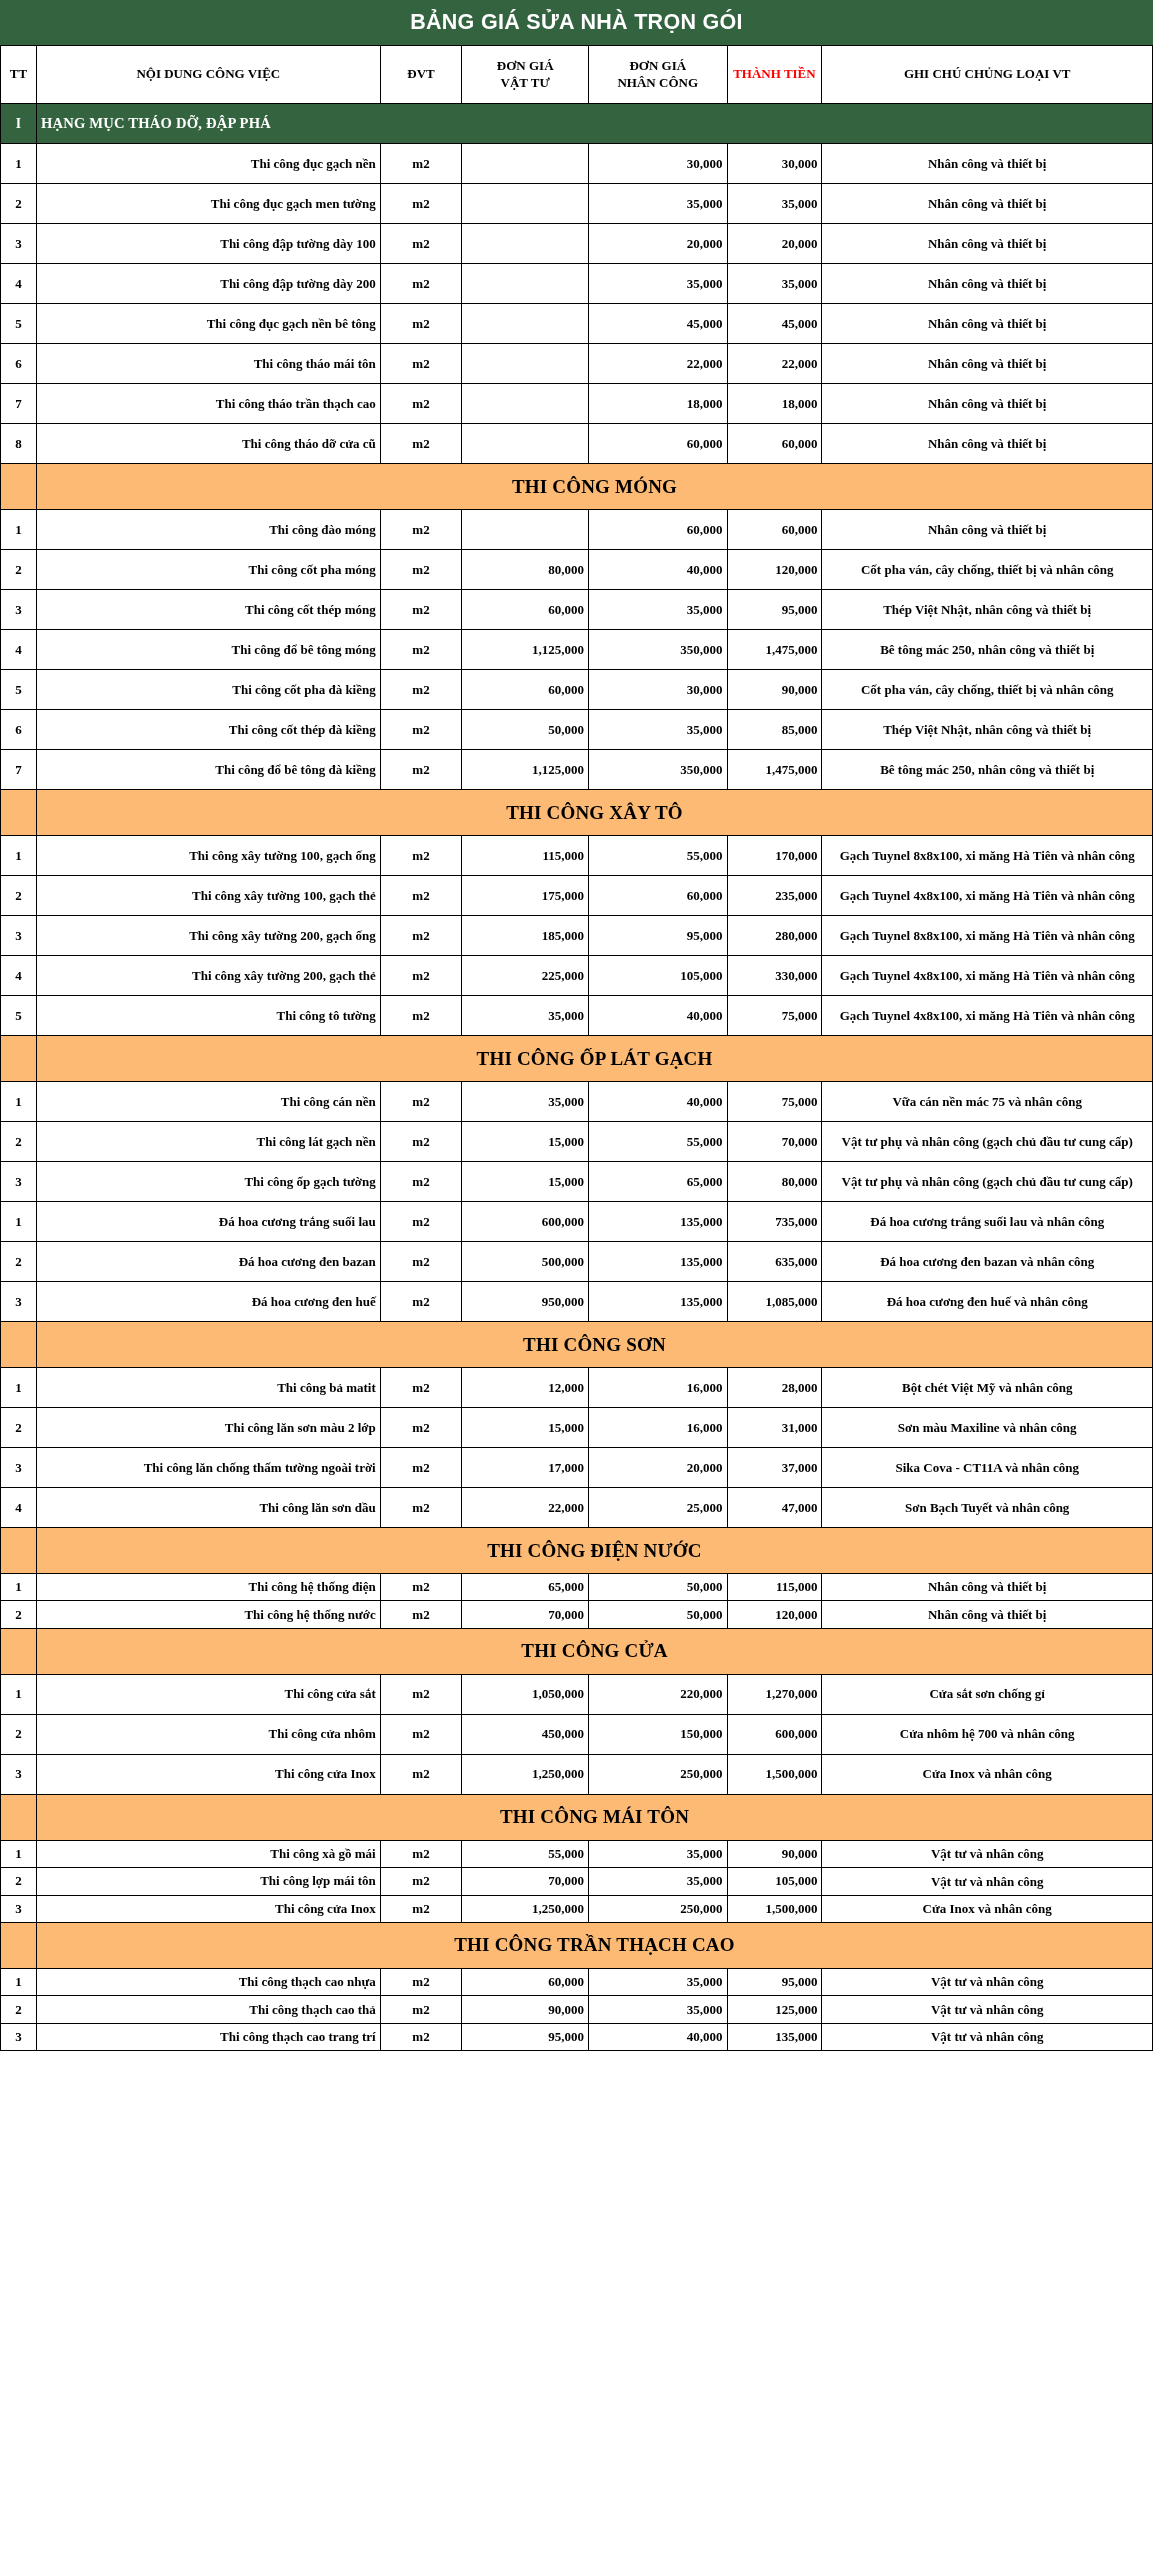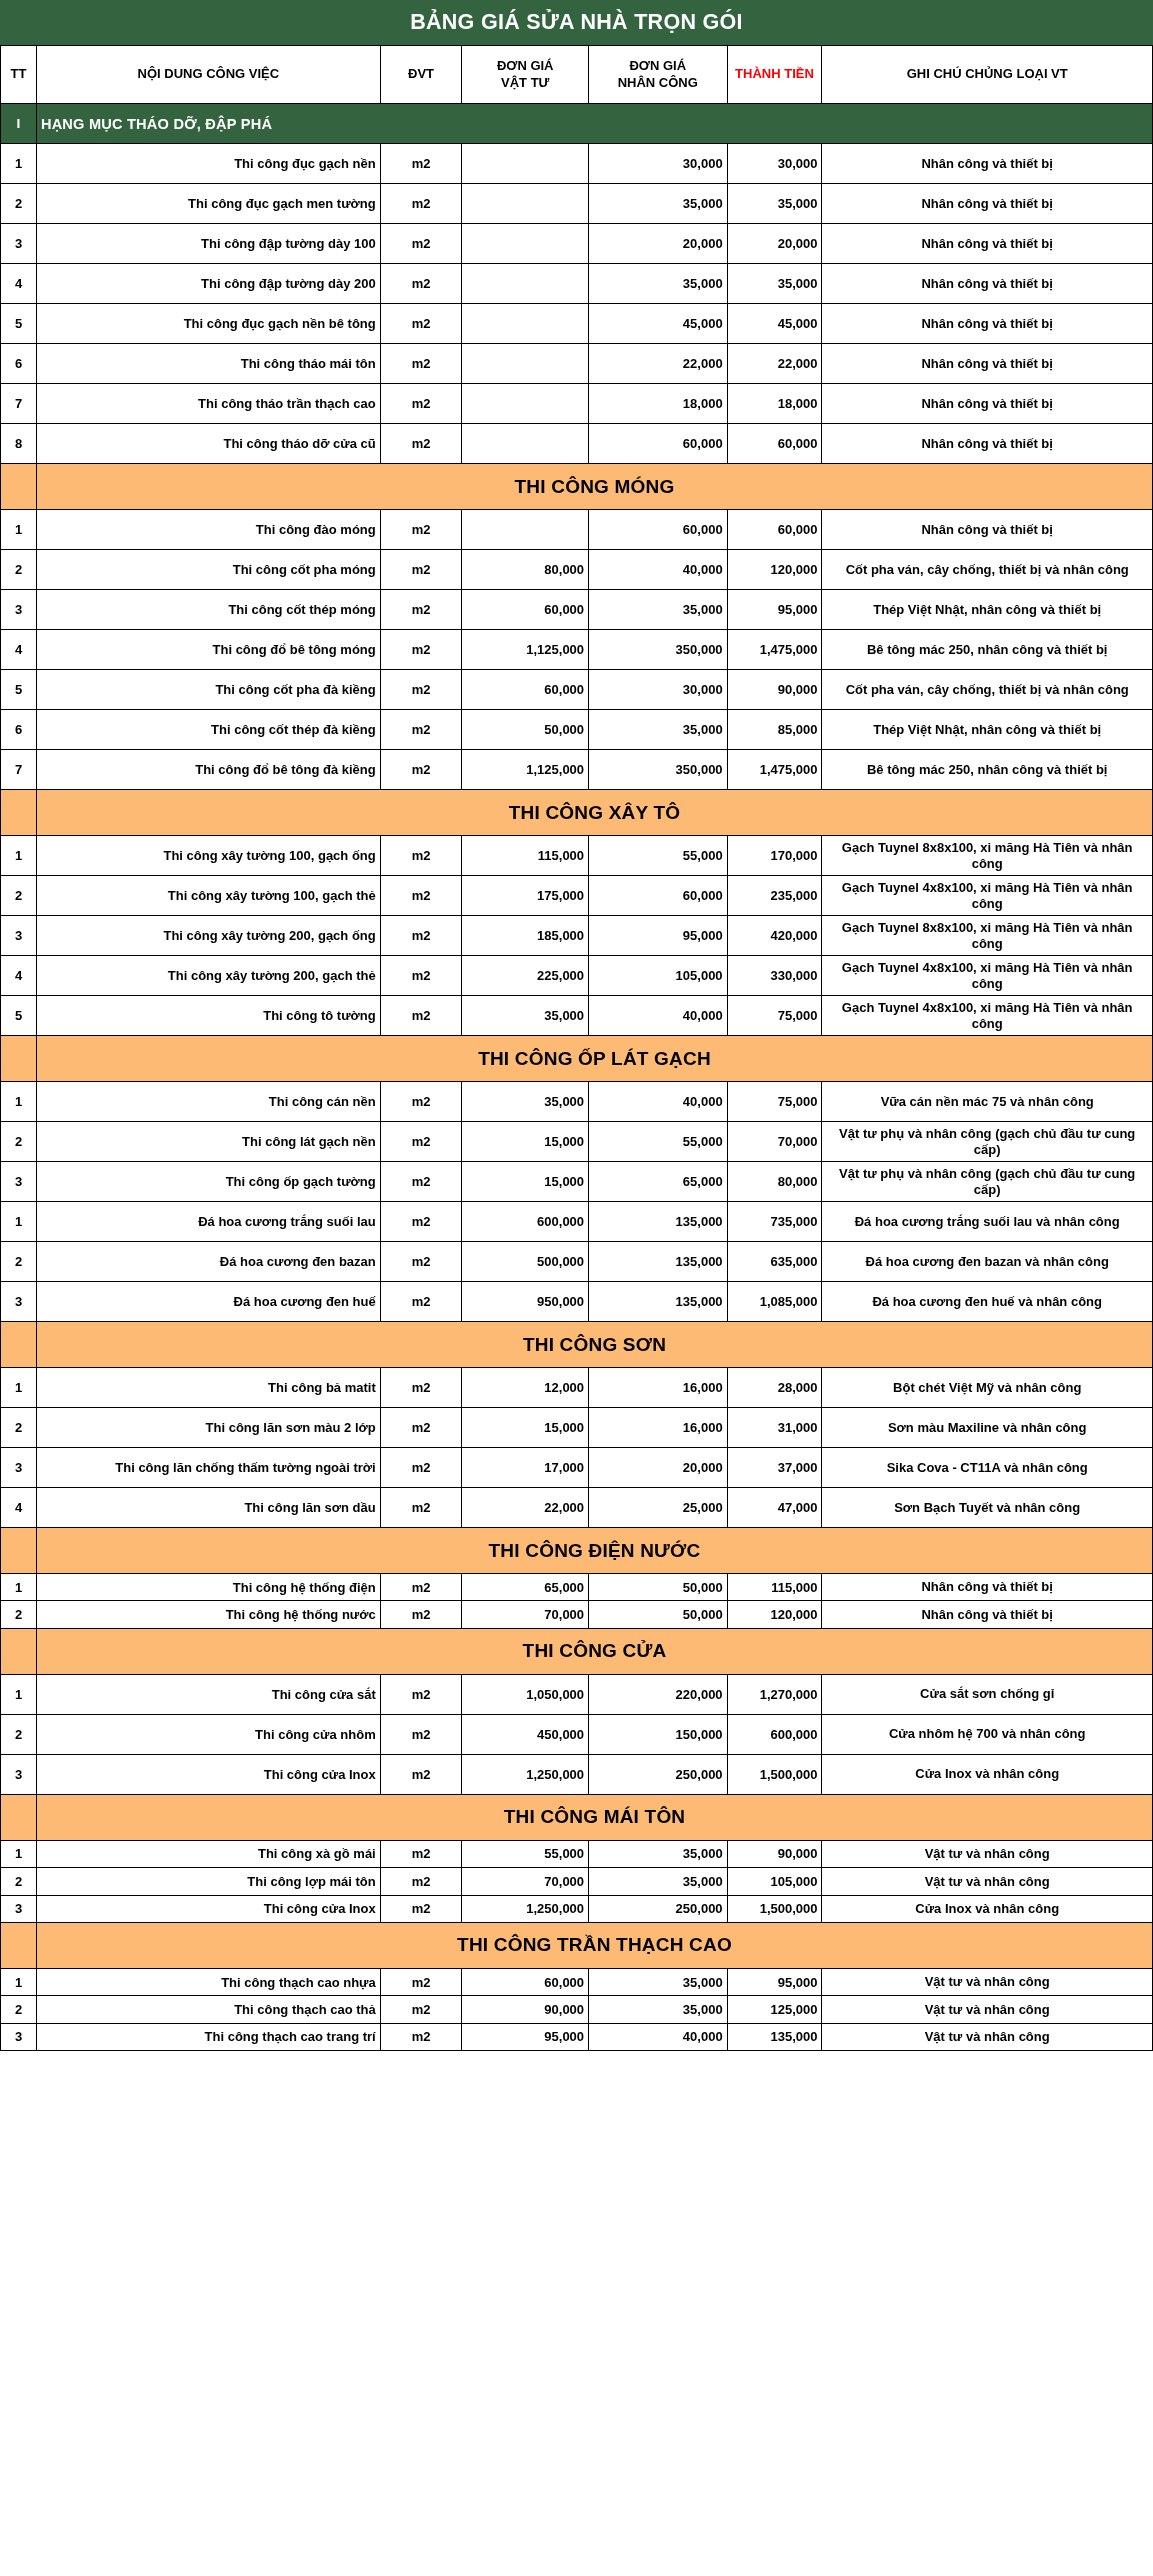--- a/index.html
+++ b/index.html
@@ -24,21 +24,21 @@
     letter-spacing: 0.3px;
     text-align: center;
     height: 45px;
     line-height: 45px;
     font-family: "Liberation Sans", sans-serif;
   }
   table.price {
     border-collapse: collapse;
     width: 1153px;
     table-layout: fixed;
-    font-family: Liberation Sans, sans-serif;
+    font-family: Liberation Serif, serif;
   }
   table.price td, table.price th {
     border: 1px solid #000000;
     padding: 2px 3.9px;
     font-size: 13px;
     font-weight: bold;
     color: #000000;
     vertical-align: middle;
     overflow: hidden;
   }
@@ -296,21 +296,21 @@
           <td class="price">60,000</td>
           <td class="total">235,000</td>
           <td class="note">Gạch Tuynel 4x8x100, xi măng Hà Tiên và nhân công</td>
         </tr>
         <tr class="body-row">
           <td class="num">3</td>
           <td class="name">Thi công xây tường 200, gạch ống</td>
           <td class="unit">m2</td>
           <td class="price">185,000</td>
           <td class="price">95,000</td>
-          <td class="total">420,000</td>
+          <td class="total">280,000</td>
           <td class="note">Gạch Tuynel 8x8x100, xi măng Hà Tiên và nhân công</td>
         </tr>
         <tr class="body-row">
           <td class="num">4</td>
           <td class="name">Thi công xây tường 200, gạch thẻ</td>
           <td class="unit">m2</td>
           <td class="price">225,000</td>
           <td class="price">105,000</td>
           <td class="total">330,000</td>
           <td class="note">Gạch Tuynel 4x8x100, xi măng Hà Tiên và nhân công</td>

